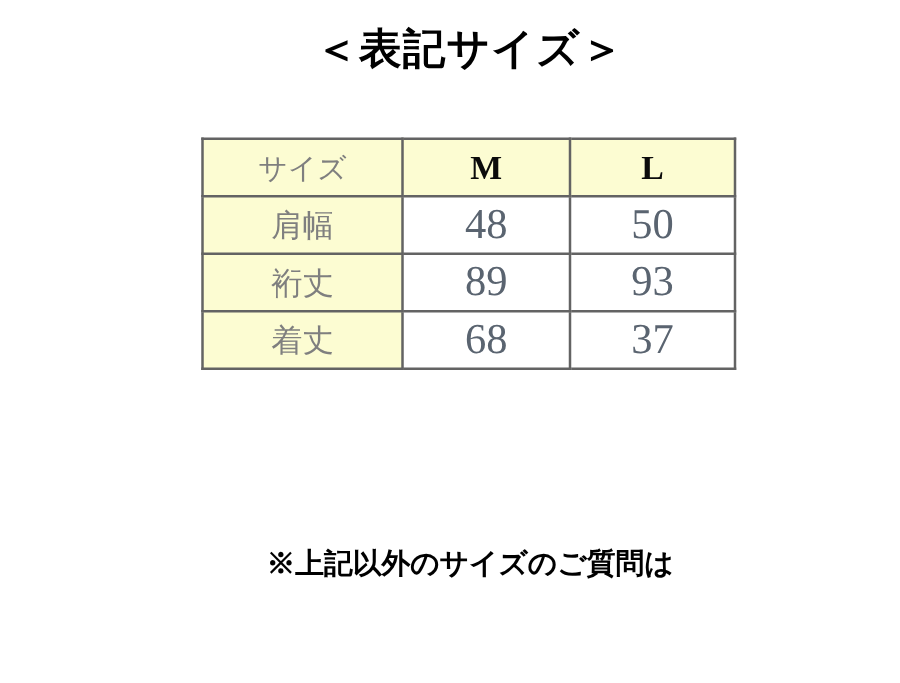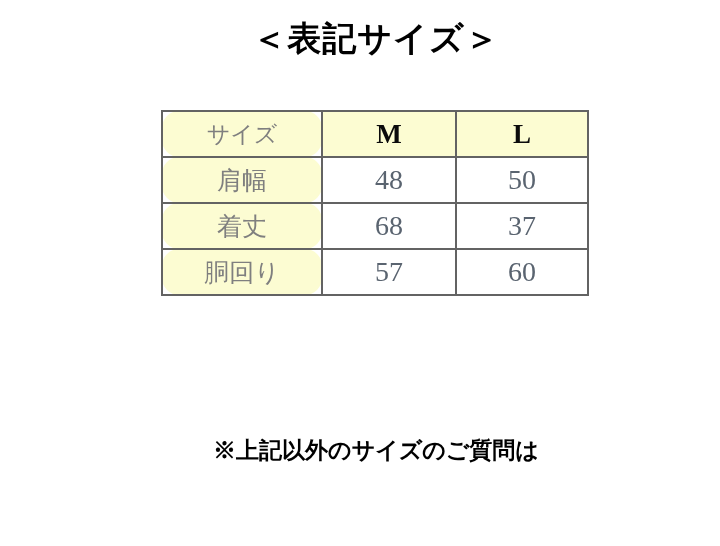--- a/index.html
+++ b/index.html
@@ -44,35 +44,34 @@
   }
   .col-label{width:160px;}
   .col-m{width:134px;}
   .col-l{width:132px;}
   th.cell-label, td.cell-label{
     background:var(--header-bg);
     color:var(--label-text);
     font-weight:normal;
     font-size:25px;
     font-family:Liberation Sans, sans-serif;
-    border-radius:17px;
   }
   th.cell-label{font-size:23px;}
   th.cell-size-col{
     background:var(--header-bg);
     color:#0b0b0b;
     font-family:"Liberation Serif", serif;
     font-weight:bold;
     font-size:27px;
   }
   td.cell-value{
     background:#ffffff;
     color:var(--value-text);
     font-family:"Liberation Serif", serif;
-    font-size:28px;
+    font-size:34px;
     border-radius:10px;
   }
   .note{
     position:absolute;
     top:428px;left:0;width:100%;
     text-align:center;
     font-weight:bold;
     font-size:23px;
     line-height:45px;
     color:#000000;
@@ -98,28 +97,28 @@
         <th class="cell-size-col">L</th>
       </tr>
     </thead>
     <tbody>
       <tr>
         <td class="cell-label">肩幅</td>
         <td class="cell-value">48</td>
         <td class="cell-value">50</td>
       </tr>
       <tr>
+        <td class="cell-label">裄丈</td>
+        <td class="cell-value">89</td>
+        <td class="cell-value">93</td>
+      </tr>
+      <tr>
         <td class="cell-label">着丈</td>
         <td class="cell-value">68</td>
         <td class="cell-value">37</td>
-      </tr>
-      <tr>
-        <td class="cell-label">胴回り</td>
-        <td class="cell-value">57</td>
-        <td class="cell-value">60</td>
       </tr>
     </tbody>
   </table>
 
   <div class="note">
     <div>※上記以外のサイズのご質問は</div>
   </div>
 
 </div>
 

